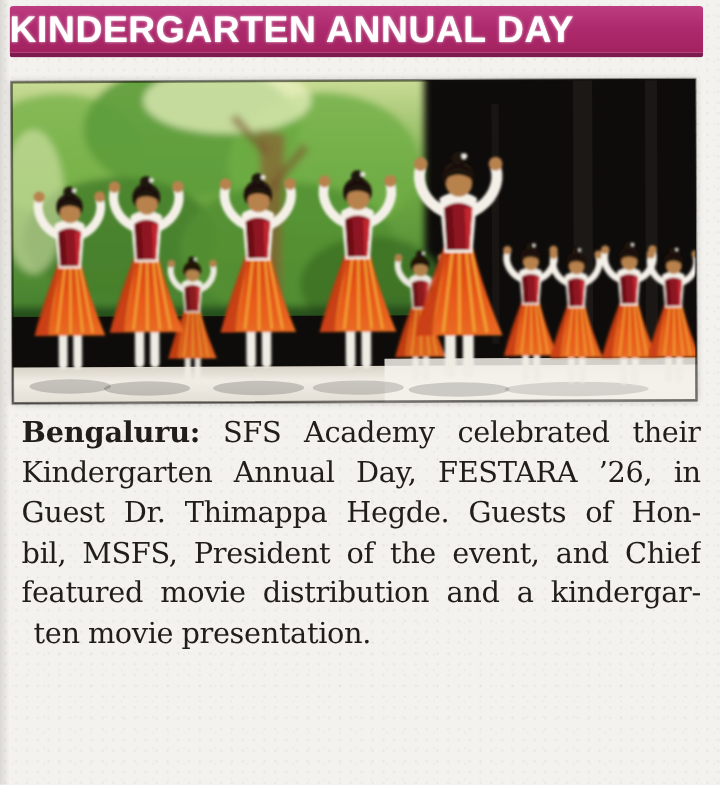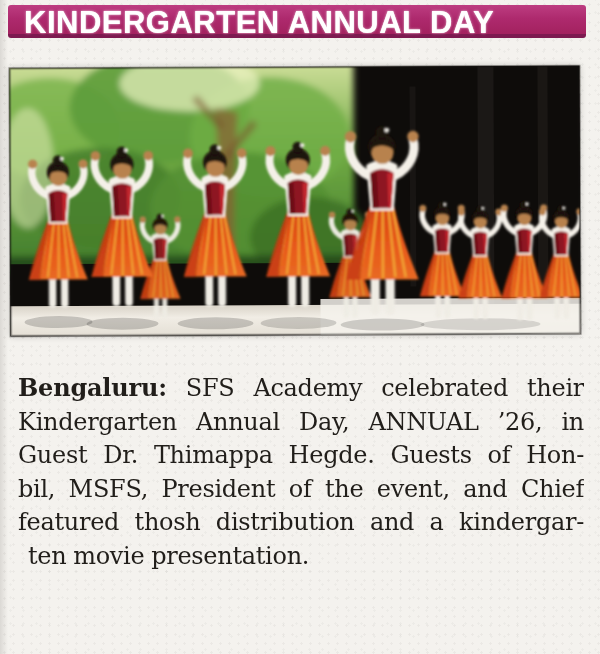--- a/index.html
+++ b/index.html
@@ -14,46 +14,46 @@
     background-position:0 0,4px 6px;
     position:relative;
   }
   .page{position:absolute;inset:0;}
   .page::before{
     content:"";position:absolute;left:0;top:0;bottom:0;width:8px;
     background:linear-gradient(90deg, rgba(40,35,30,0.12), rgba(40,35,30,0));
     pointer-events:none;
   }
   .banner{
-    position:absolute;left:8px;top:5px;width:578px;height:33px;
+    position:absolute;left:8px;top:5px;width:578px;height:43px;
     background:linear-gradient(180deg,#bd3d81 0%,#ae2a6e 45%,#a3225f 100%);
     border-bottom:4px solid #7d1a50;
     border-radius:3px;
-    display:flex;
-    padding-left:16px;box-sizing:border-box;
+    display:flex;align-items:center;
+    box-sizing:border-box;
   }
   .banner-title{
     font-family:"Liberation Sans", sans-serif;
     font-weight:800;font-size:31px;letter-spacing:0.5px;
     color:#ffffff;white-space:nowrap;
     text-shadow:0 0 3px rgba(255,255,255,0.55), 0 0 1px rgba(255,255,255,0.8);
   }
   .photo{
     position:absolute;left:10px;top:67px;width:570px;height:268px;
     box-shadow:0 0 0 1px rgba(25,22,20,0.45), 0 0 6px rgba(25,22,20,0.25);
     transform:rotate(-0.25deg);
     background:#0e0c0a;
   }
   .photo svg{display:block;width:100%;height:100%;}
   .article{
     position:absolute;left:0;top:343px;width:600px;
     padding:0 16px 0 18px;box-sizing:border-box;
     color:#211e1a;
     font-size:24px;line-height:33.6px;
-    letter-spacing:-0.3px;word-spacing:-0.5px;margin-top:28px;
+    letter-spacing:-0.3px;word-spacing:-0.5px;
   }
   .aline{
     text-align:justify;text-align-last:justify;
     white-space:nowrap;overflow:hidden;
   }
   .aline.last{
     text-align:right;text-align-last:left;
     padding-left:10px;
   }
   .dateline{font-weight:700;letter-spacing:-0.2px;}
@@ -157,20 +157,20 @@
         <use href="#dancer" transform="translate(288,84) scale(1.14)"></use>
         <use href="#dancer" transform="translate(372,70) scale(1.3)"></use>
       </g>
 
       <rect x="0.5" y="0.5" width="569" height="267" fill="none" stroke="rgba(18,16,14,0.55)" stroke-width="1.5"></rect>
     </svg>
   </div>
 
   <div class="article">
     <div class="aline"><span class="dateline">Bengaluru:</span> <span>SFS Academy celebrated their</span></div>
-    <div class="aline">Kindergarten Annual Day, ANNUAL ’26, in</div>
+    <div class="aline">Kindergarten Annual Day, FESTARA ’26, in</div>
     <div class="aline">Guest Dr. Thimappa Hegde. Guests of Hon-</div>
     <div class="aline">bil, MSFS, President of the event, and Chief</div>
-    <div class="aline">featured thosh distribution and a kindergar-</div>
+    <div class="aline">featured movie distribution and a kindergar-</div>
     <div class="aline last">ten movie presentation.</div>
   </div>
 
 </div>
 
 </body></html>

